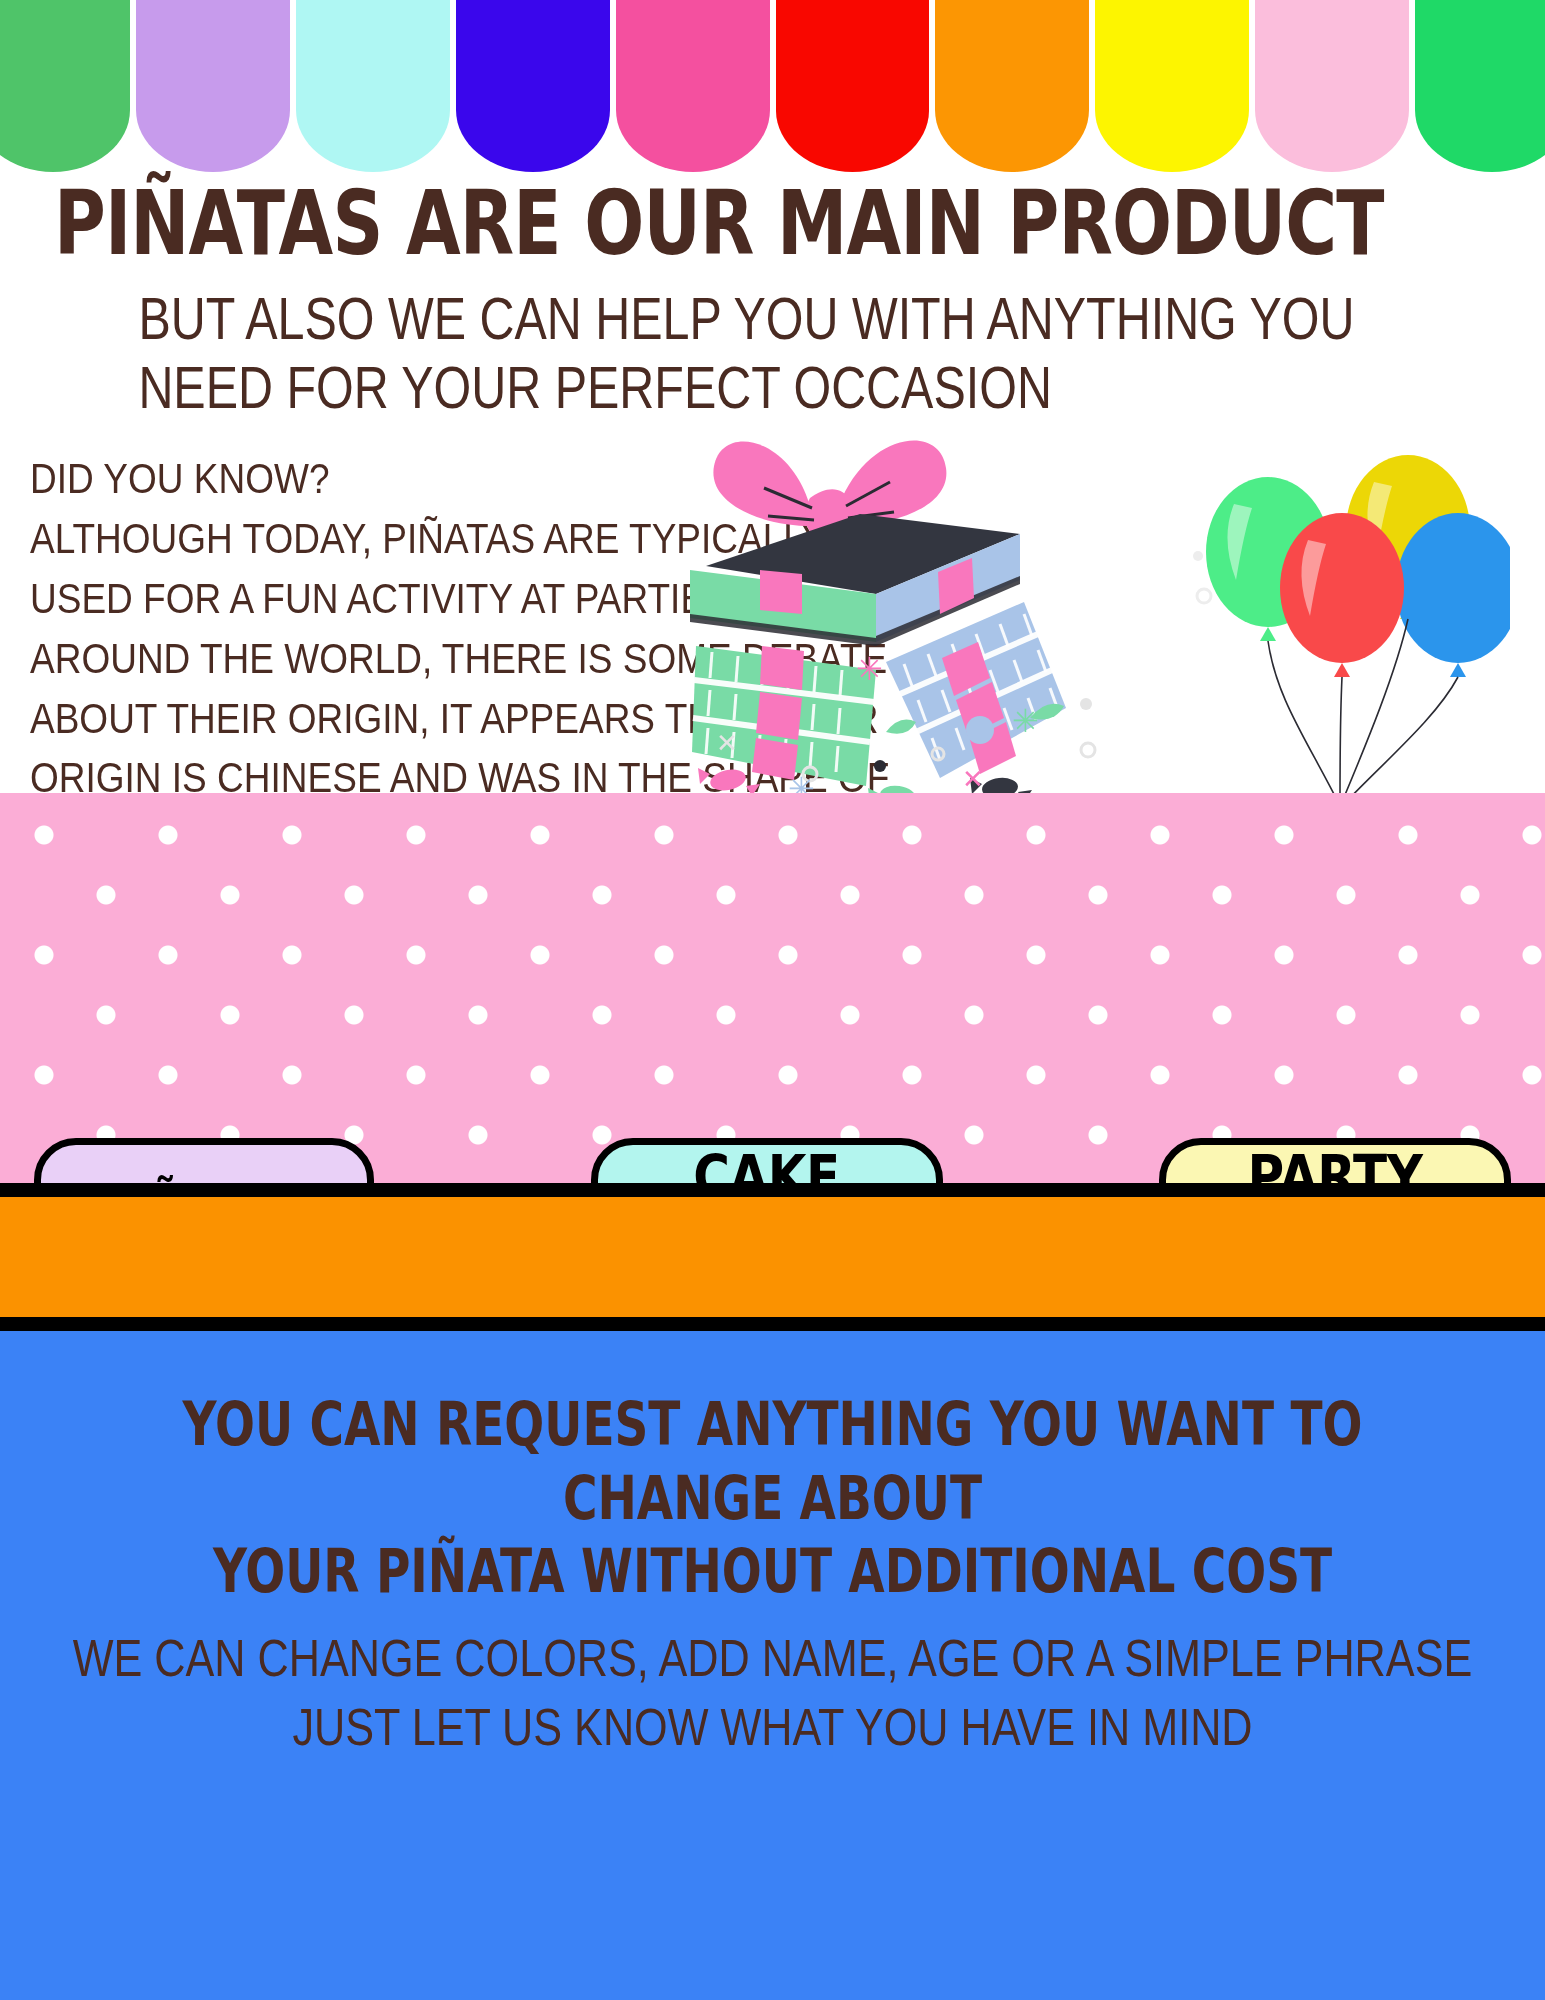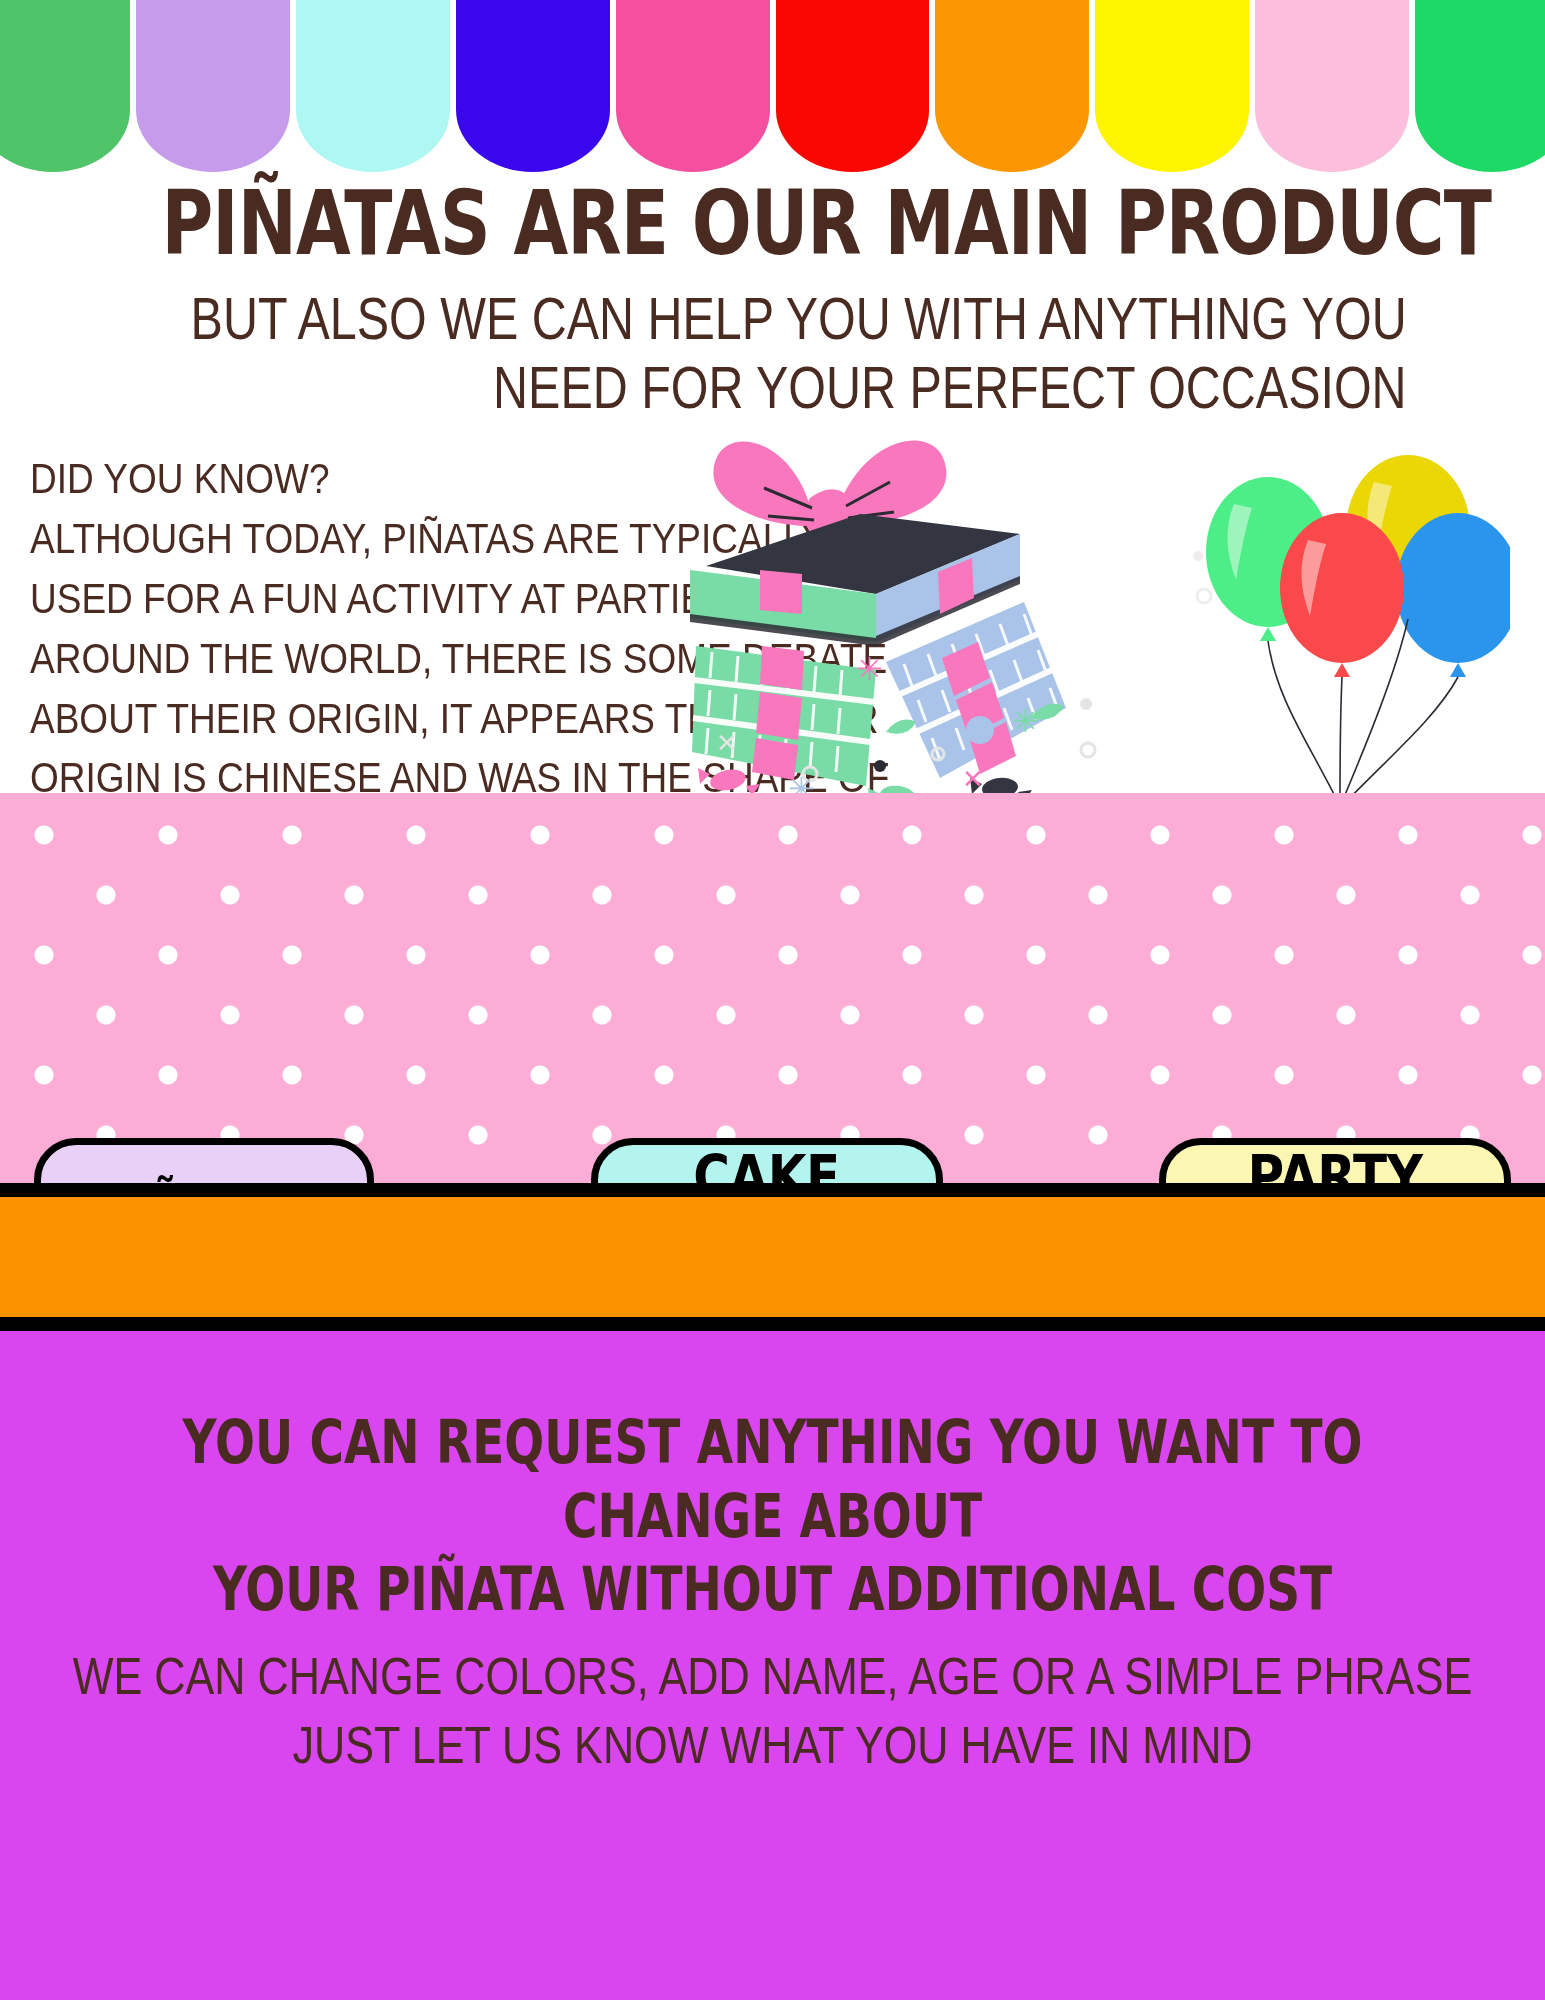--- a/index.html
+++ b/index.html
@@ -35,21 +35,21 @@
     border-bottom-right-radius: 50% 36%;
     margin: 0 3px;
   }
   .scallop:first-child { margin-left: -24px; }
   .scallop:last-child  { margin-right: -24px; }
 
   
   .headline-wrap {
     position: absolute;
     top: 180px; left: 0; width: 1545px;
-    text-align: right;
+    text-align: left;
   }
   .headline {
     font-family: "DejaVu Sans", sans-serif;
     font-weight: 700;
     font-size: 76px;
     line-height: 0.98;
     letter-spacing: -1px;
     color: #4a2b22;
     transform: scaleX(0.93) scaleY(1.18);
     transform-origin: center top;
@@ -180,23 +180,23 @@
     width: 1545px; height: 14px;
     background: #000000;
   }
 
   
   .yellow-section {
     position: absolute;
     top: 1331px; left: 0;
     width: 1545px;
     height: 669px;
-    background: #d946ef;
+    background: #3b82f6;
     text-align: center;
-    padding-top: 76px;
+    padding-top: 58px;
   }
   .footer-head {
     font-family: "DejaVu Sans", sans-serif;
     font-weight: 700;
     font-size: 50px;
     line-height: 1.22;
     color: #4a2b22;
     transform: scaleX(0.94) scaleY(1.2);
     transform-origin: center top;
     padding: 0 28px;

